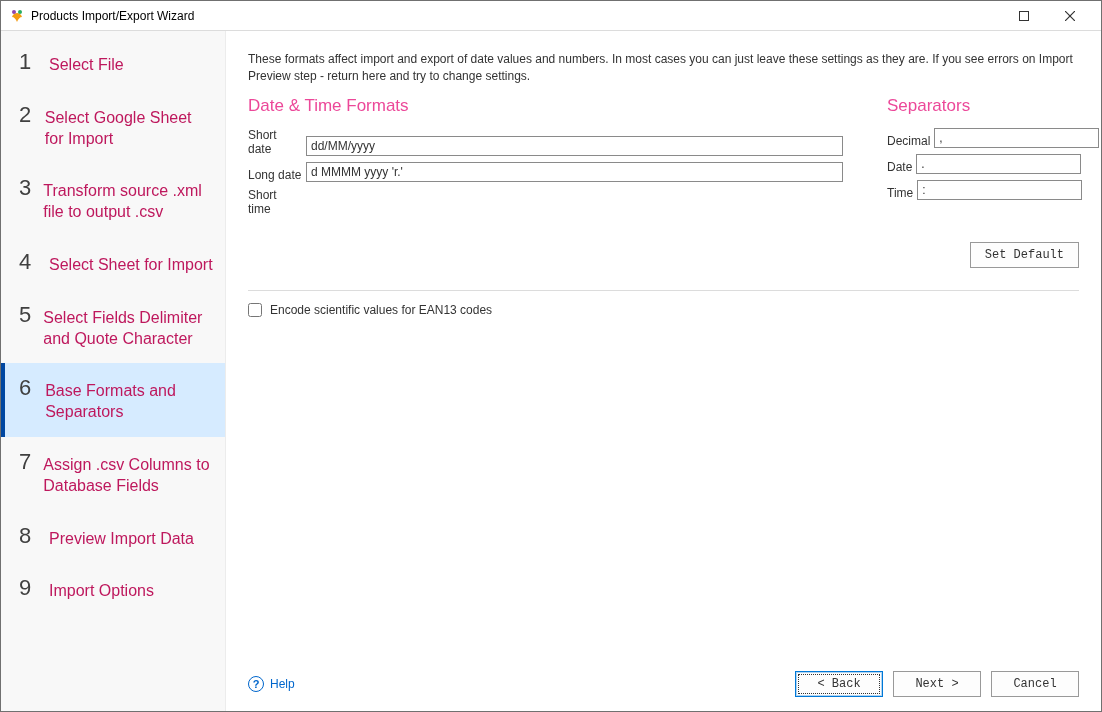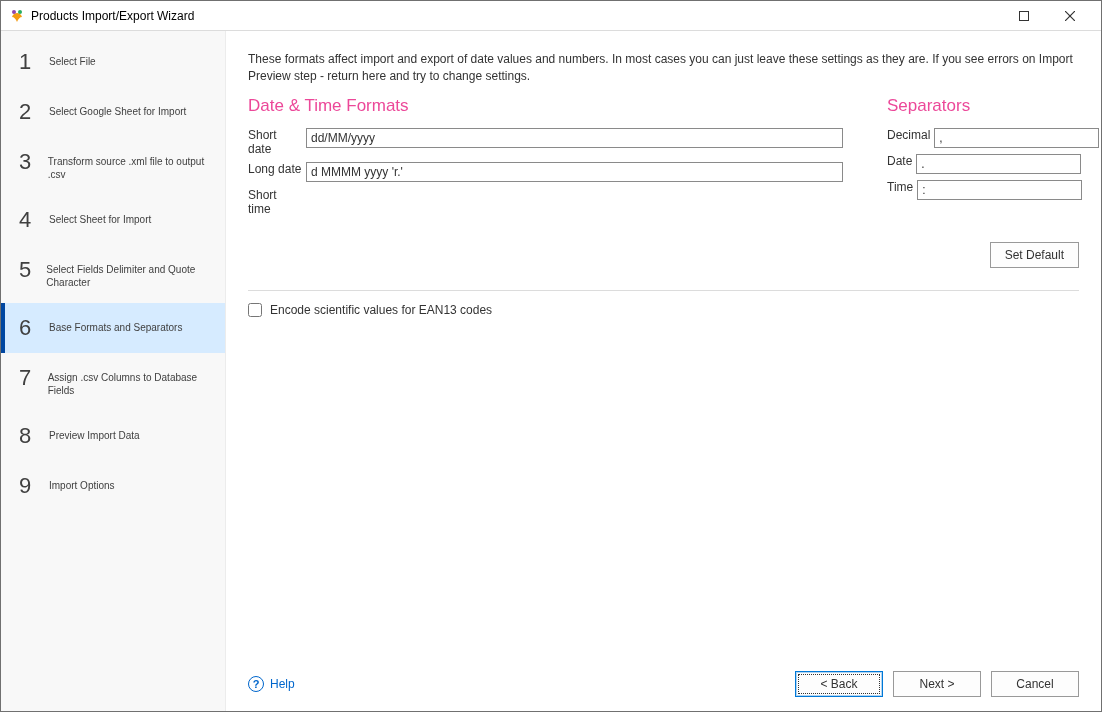--- a/index.html
+++ b/index.html
@@ -51,22 +51,22 @@
   .step .num {
     font-size:22px;
     color:#404040;
     font-weight:400;
     line-height:1;
     width:18px;
     text-align:left;
     font-family:"Segoe UI Light","Segoe UI",sans-serif;
   }
   .step .label {
-    font-size:10px;
-    color:#404040;
+    font-size:16px;
+    color:#be185d;
     padding-top:4px;
     line-height:1.3;
   }
   .step.active {
     background:#d6ebff;
     border-left:4px solid #0046a0;
   }
   .main {
     flex:1;
     display:flex;
@@ -87,21 +87,21 @@
     font-family:"Segoe UI","Segoe UI Light",sans-serif;
   }
   .formats-area {
     display:flex;
     gap:12px;
   }
   .left-col { flex:1; }
   .right-col { width:192px;margin-left:32px; }
   .field-row {
     display:flex;
-    align-items:flex-start;
+    align-items:flex-end;
     margin-bottom:6px;
   }
   .field-row .lbl {
     width:58px;
     font-size:12px;
     color:#333;
     padding-right:4px;
   }
   .right-col .field-row .lbl { width:60px; }
   .txt {
@@ -121,21 +121,21 @@
   .wbtn {
     min-width:88px;
     height:26px;
     border:1px solid #999;
     background:#fdfdfd;
     font-size:12px;
     color:#333;
     display:flex; align-items:center; justify-content:center;
     padding:0 14px;
     cursor:default;
-    font-family:Liberation Sans, sans-serif;
+    font-family:Liberation Mono, monospace;
   }
   .divider {
     height:1px; background:#dcdcdc;
     margin:22px 0 12px 0;
   }
   .check-row {
     display:flex; align-items:center; gap:8px;
     font-size:12px; color:#333;
   }
   .check-row input[type=checkbox] {

